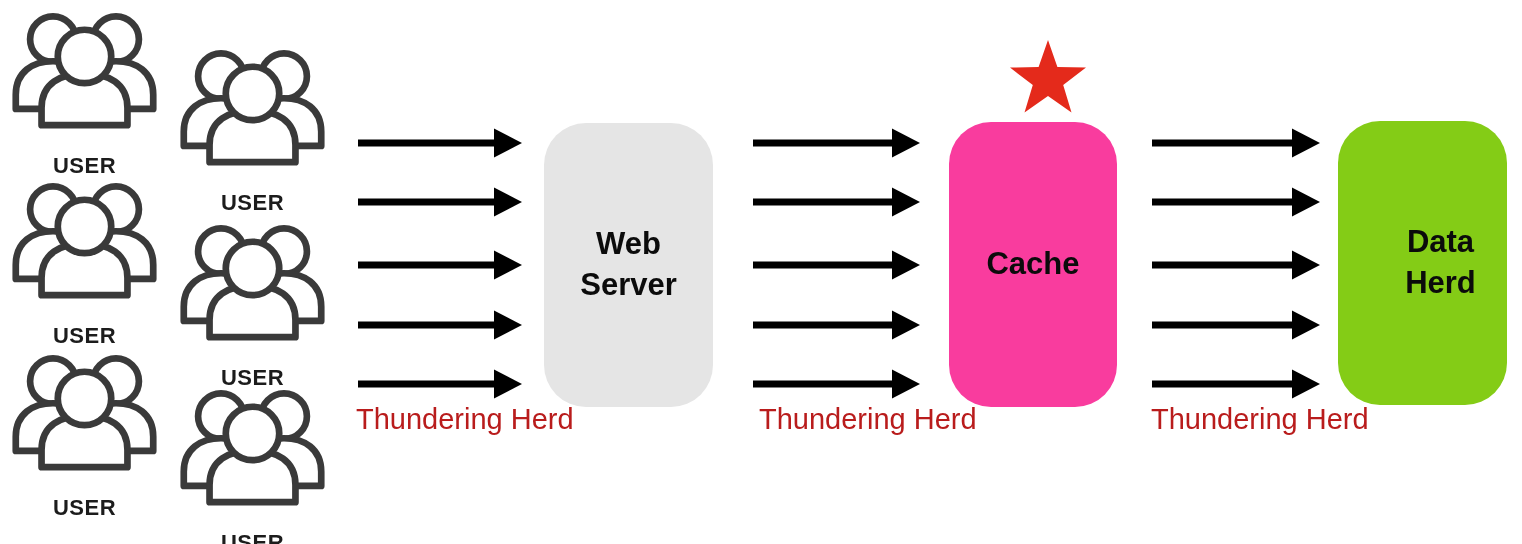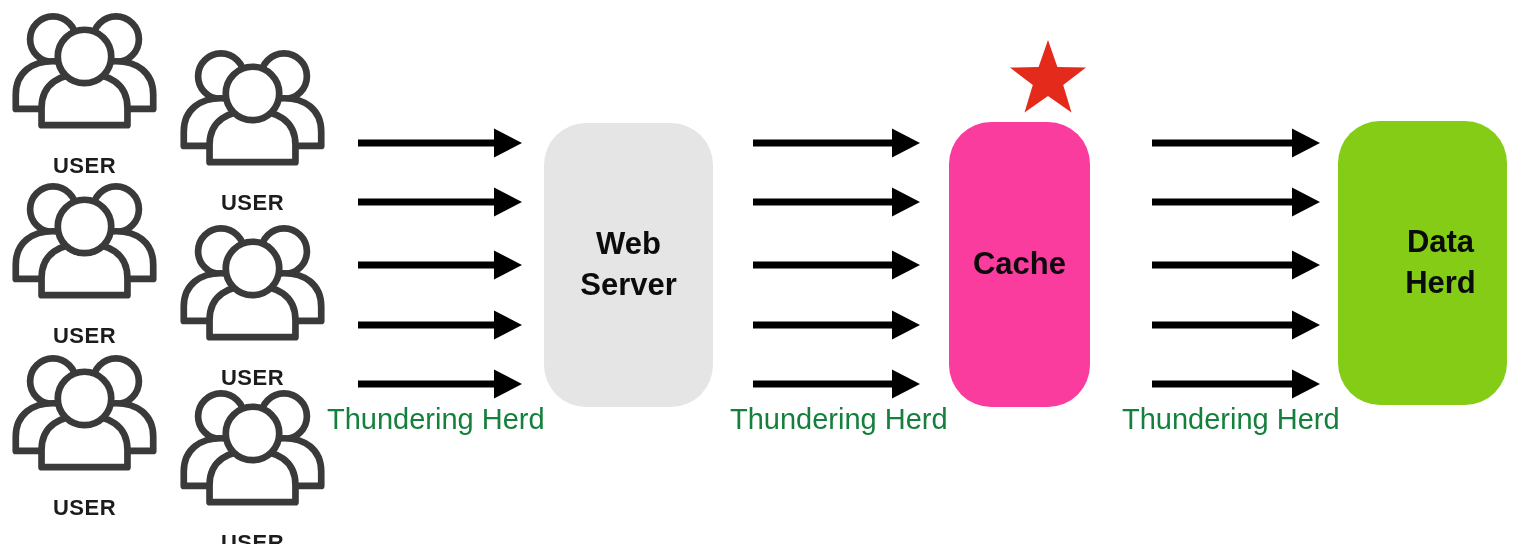--- a/index.html
+++ b/index.html
@@ -42,41 +42,42 @@
     justify-content: center;
     text-align: center;
   }
   .node-label {
     font-size: 31px;
     font-weight: bold;
     color: #0b0b0b;
     line-height: 1.32;
   }
   #web-server-box { left: 544px; top: 123px; width: 169px; height: 284px; }
-  #cache-box      { left: 949px; top: 122px; width: 141px; height: 285px; }
+  #cache-box      { left: 949px; top: 122px; width: 168px; height: 285px; }
   #database-box   { left: 1338px; top: 121px; width: 169px; height: 284px; }
 
   
   .arrows-overlay {
     position: absolute;
     left: 0; top: 0;
     width: 1522px;
     height: 544px;
     pointer-events: none;
   }
   .arrow-line { stroke: #000000; stroke-width: 7; }
   .arrow-head { fill: #000000; }
 
   
   .herd-label {
     position: absolute;
     top: 403px;
     font-size: 29px;
-    color: #15803d;
+    color: #b91c1c;
     white-space: nowrap;
+    margin-left: 29px;
   }
   #herd-label-1 { left: 327px; }
   #herd-label-2 { left: 730px; }
   #herd-label-3 { left: 1122px; }
 
   .cache-miss-label {
     position: absolute;
     left: 1085px;
     top: 93px;
     font-size: 26px;

